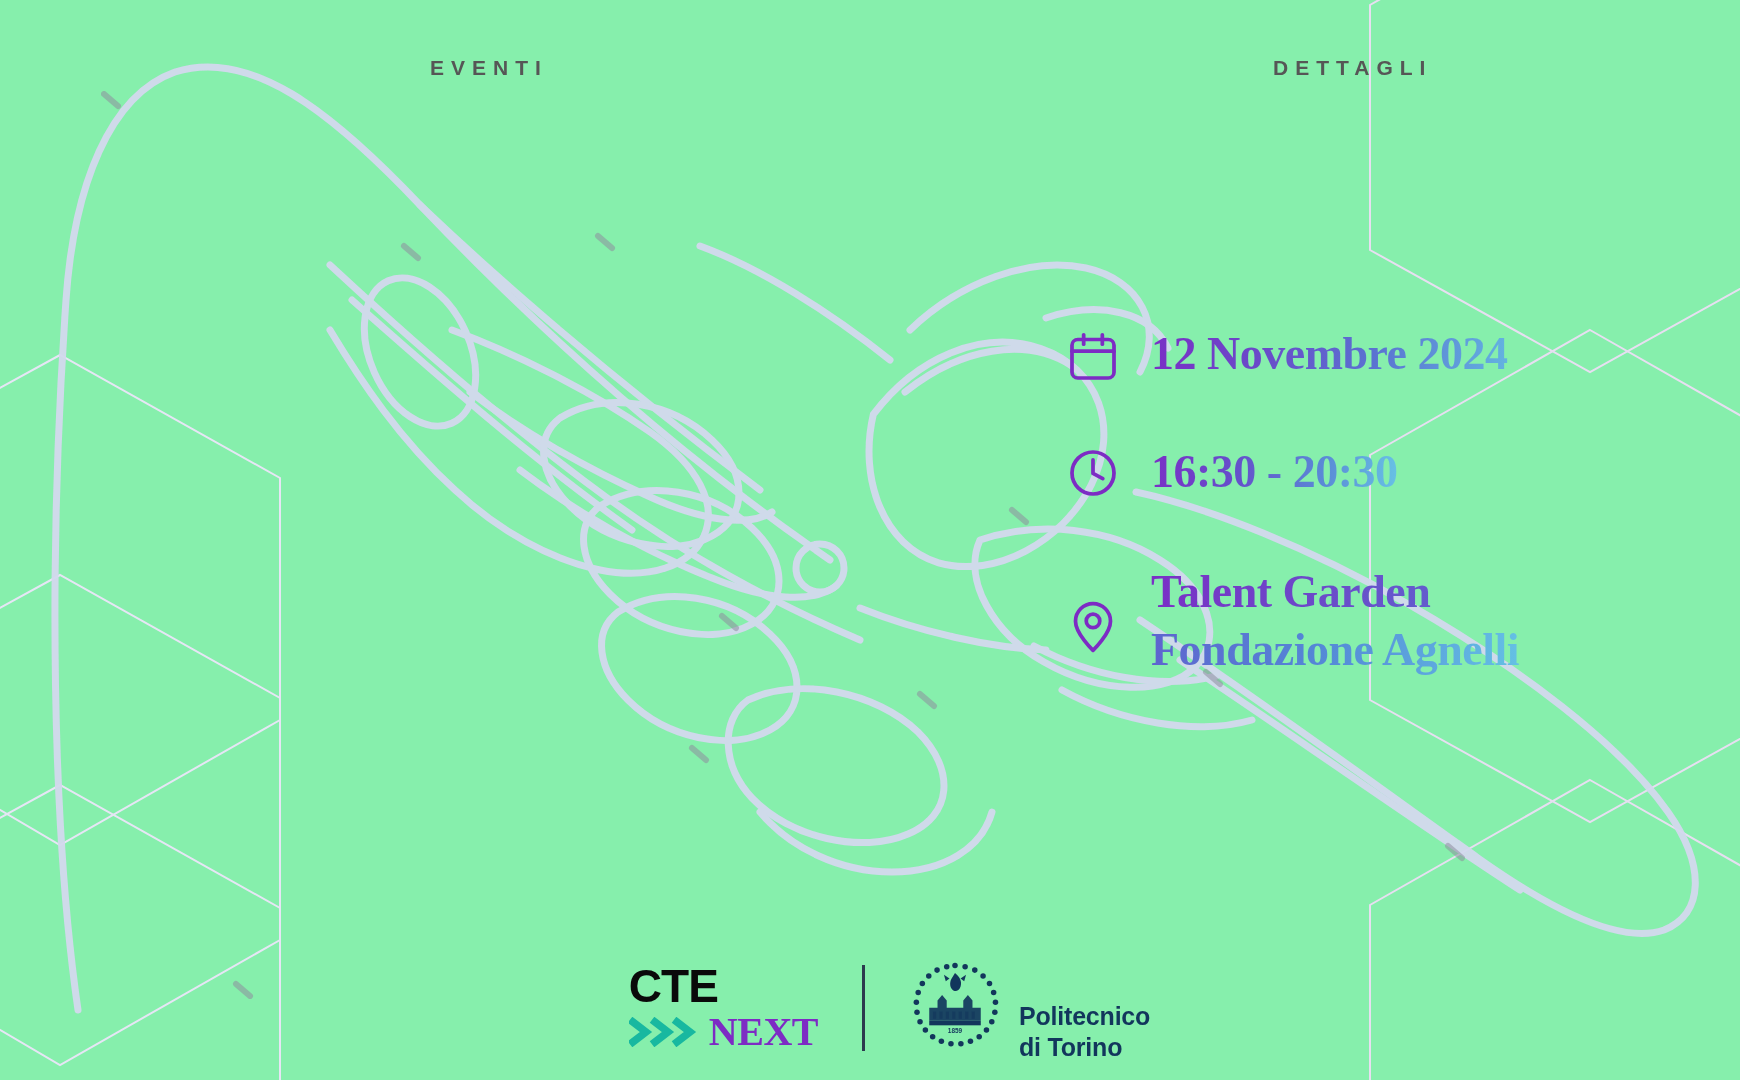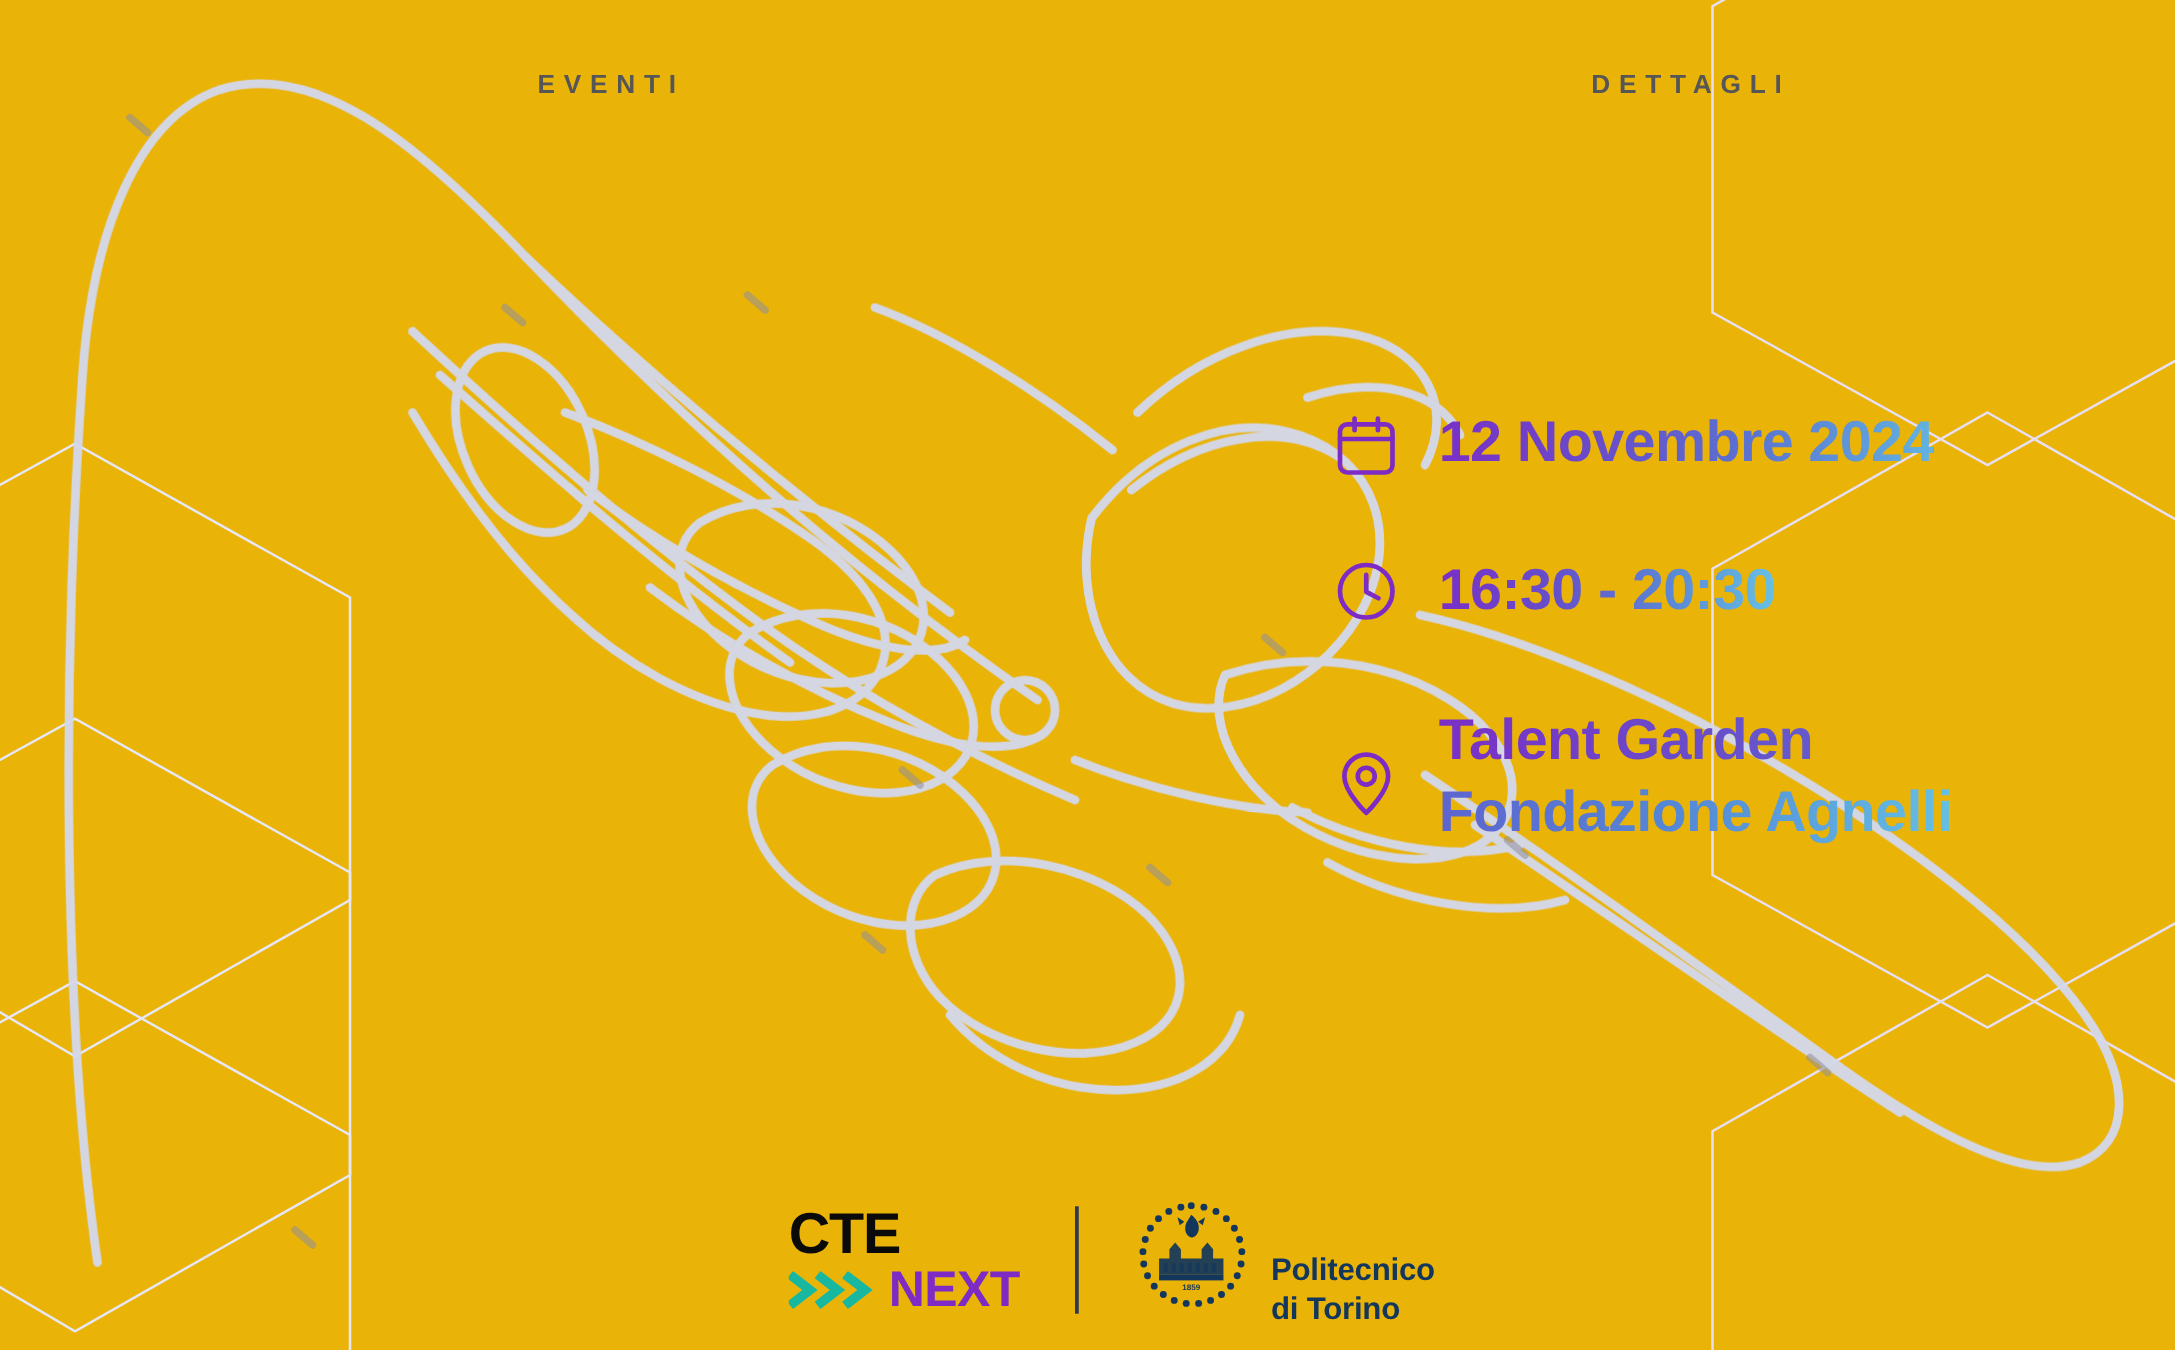--- a/index.html
+++ b/index.html
@@ -5,21 +5,21 @@
   * { margin:0; padding:0; box-sizing:border-box; }
   html, body {
     width:1740px; height:1080px;
     background:#ffffff;
     font-family:"Liberation Sans", sans-serif;
     overflow:hidden;
   }
   .poster {
     position:relative;
     width:1740px; height:1080px;
-    background:#eab308;
+    background:#86efac;
     overflow:hidden;
   }
 
   
   .bg-layer {
     position:absolute; inset:0;
     pointer-events:none;
   }
   .bg-layer svg { display:block; width:1740px; height:1080px; }
 
@@ -93,20 +93,21 @@
   .subtitle-line-2 {
     margin-left:295px;
     background-image:linear-gradient(90deg,#6d5acd 0%,#5f7ad4 42%,#5ba0dd 100%);
   }
 
   
   .right-col {
     position:absolute;
     left:1065px; top:325px;
     width:620px;
+    font-family:Liberation Serif, serif;
   }
   .detail-row {
     display:flex;
     align-items:flex-start;
     margin-bottom:48px;
   }
   .detail-icon {
     width:62px;
     flex:0 0 62px;
     padding-top:4px;
@@ -164,20 +165,21 @@
     align-items:center;
     gap:2px;
     margin-top:3px;
   }
   .chevrons { display:flex; align-items:center; margin-right:4px; }
   .cte-next-word {
     font-weight:bold;
     font-size:40px;
     letter-spacing:-0.5px;
     color:#7d2bc4;
+    font-family:Liberation Serif, serif;
   }
   .divider {
     width:3px;
     height:86px;
     background:#2c3a4e;
   }
   .polito-logo {
     display:flex;
     align-items:center;
     gap:18px;

